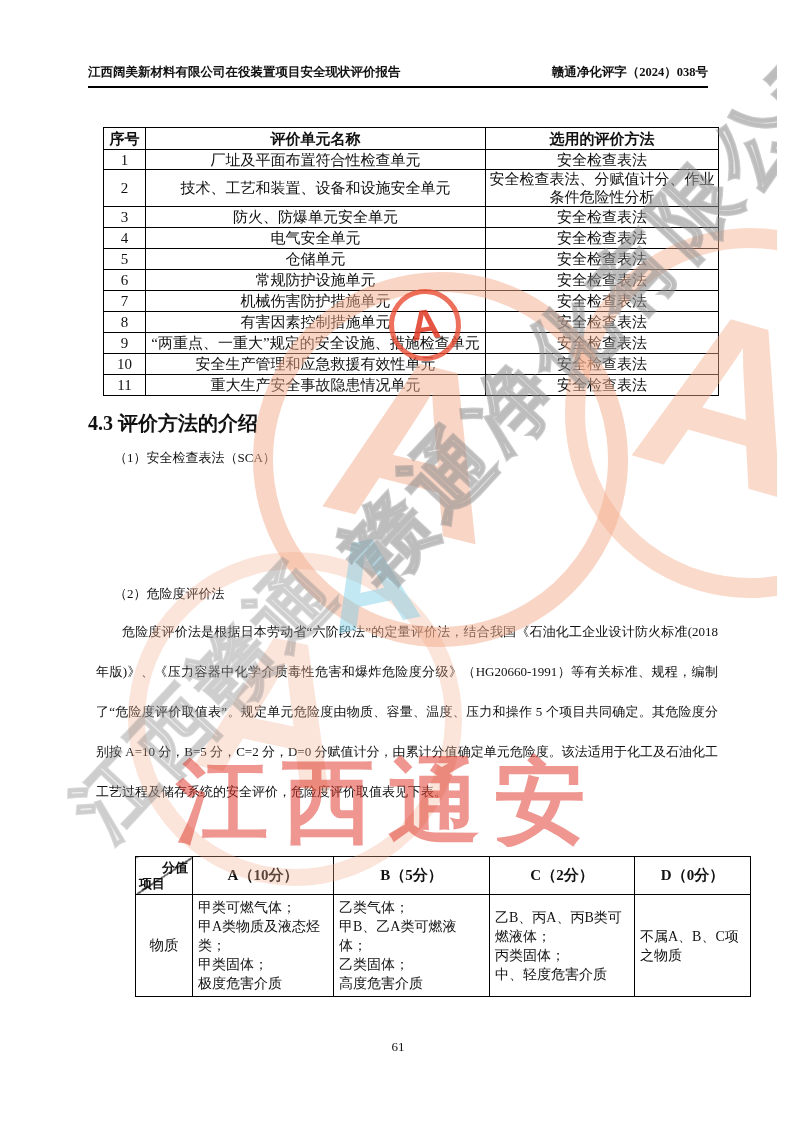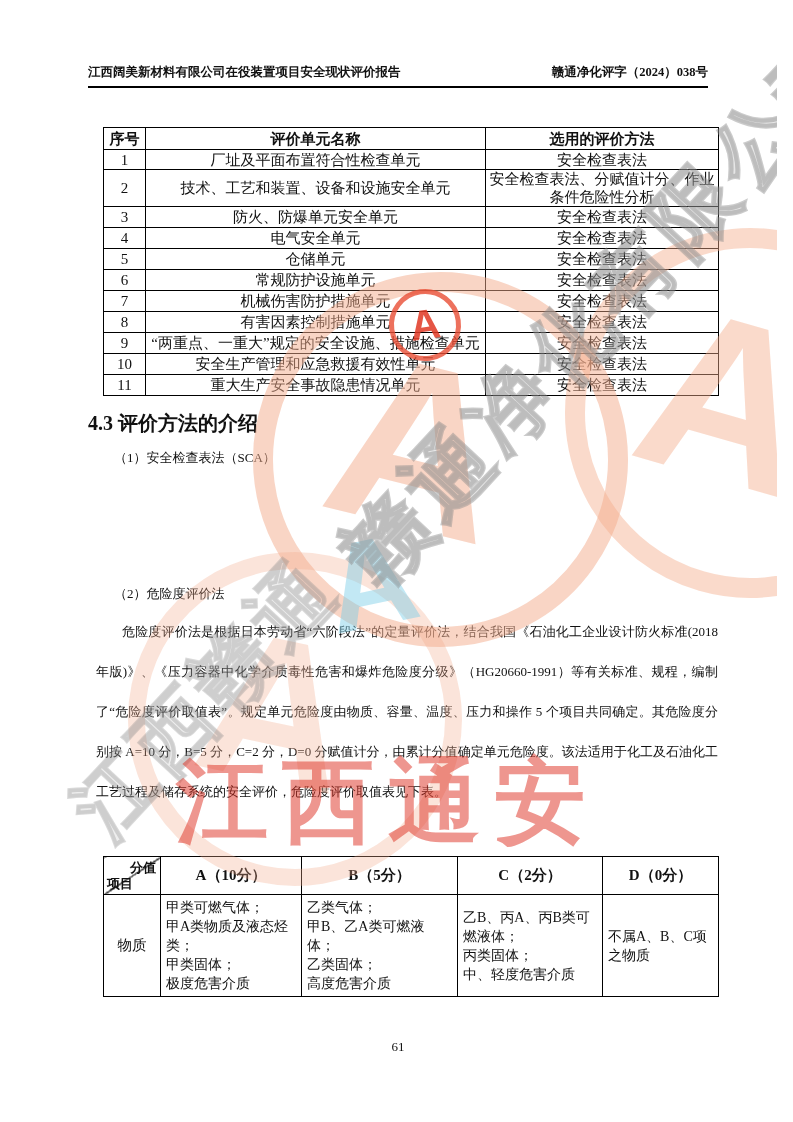--- a/index.html
+++ b/index.html
@@ -23,21 +23,21 @@
   #para2{top:612px;line-height:40px;margin-left:8px;}
   .indent{text-indent:2em;}
   
   table{border-collapse:collapse;table-layout:fixed;}
   .t{position:absolute;left:103px;width:615px;padding-left:43px;}
   #t1{top:127px;font-size:15px;}
   #t1 th,#t1 td{border:1px solid #000;text-align:center;padding:0 2px;line-height:18px;overflow:hidden;}
   #t1 th{font-weight:bold;}
   .nw{white-space:nowrap;}
   .rh22{height:22px}.rh20{height:20px}.rh37{height:37px}.rh21{height:21px}
-  #t2{top:856px;font-size:14px;}
+  #t2{top:856px;font-size:14px;margin-left:32px;}
   #t2 th,#t2 td{border:1px solid #000;line-height:19px;overflow:hidden;}
   #t2 th{font-weight:bold;font-size:15px;text-align:center;}
   #t2 td.lbl{text-align:center;font-size:14.5px;}
   #t2 td.cell{text-align:left;padding:3px 5px;}
   .rh38{height:38px}.rh100{height:100px}.rh40{height:40px}
   
   .corner{position:relative;padding:0;
     background:linear-gradient(to bottom right,transparent calc(50% - 0.8px),#444 calc(50% - 0.8px),#444 calc(50% + 0.8px),transparent calc(50% + 0.8px));}
   .corner .ct{position:absolute;top:1px;right:4px;font-size:13px;font-weight:bold;}
   .corner .cb{position:absolute;bottom:1px;left:3px;font-size:13px;font-weight:bold;}

